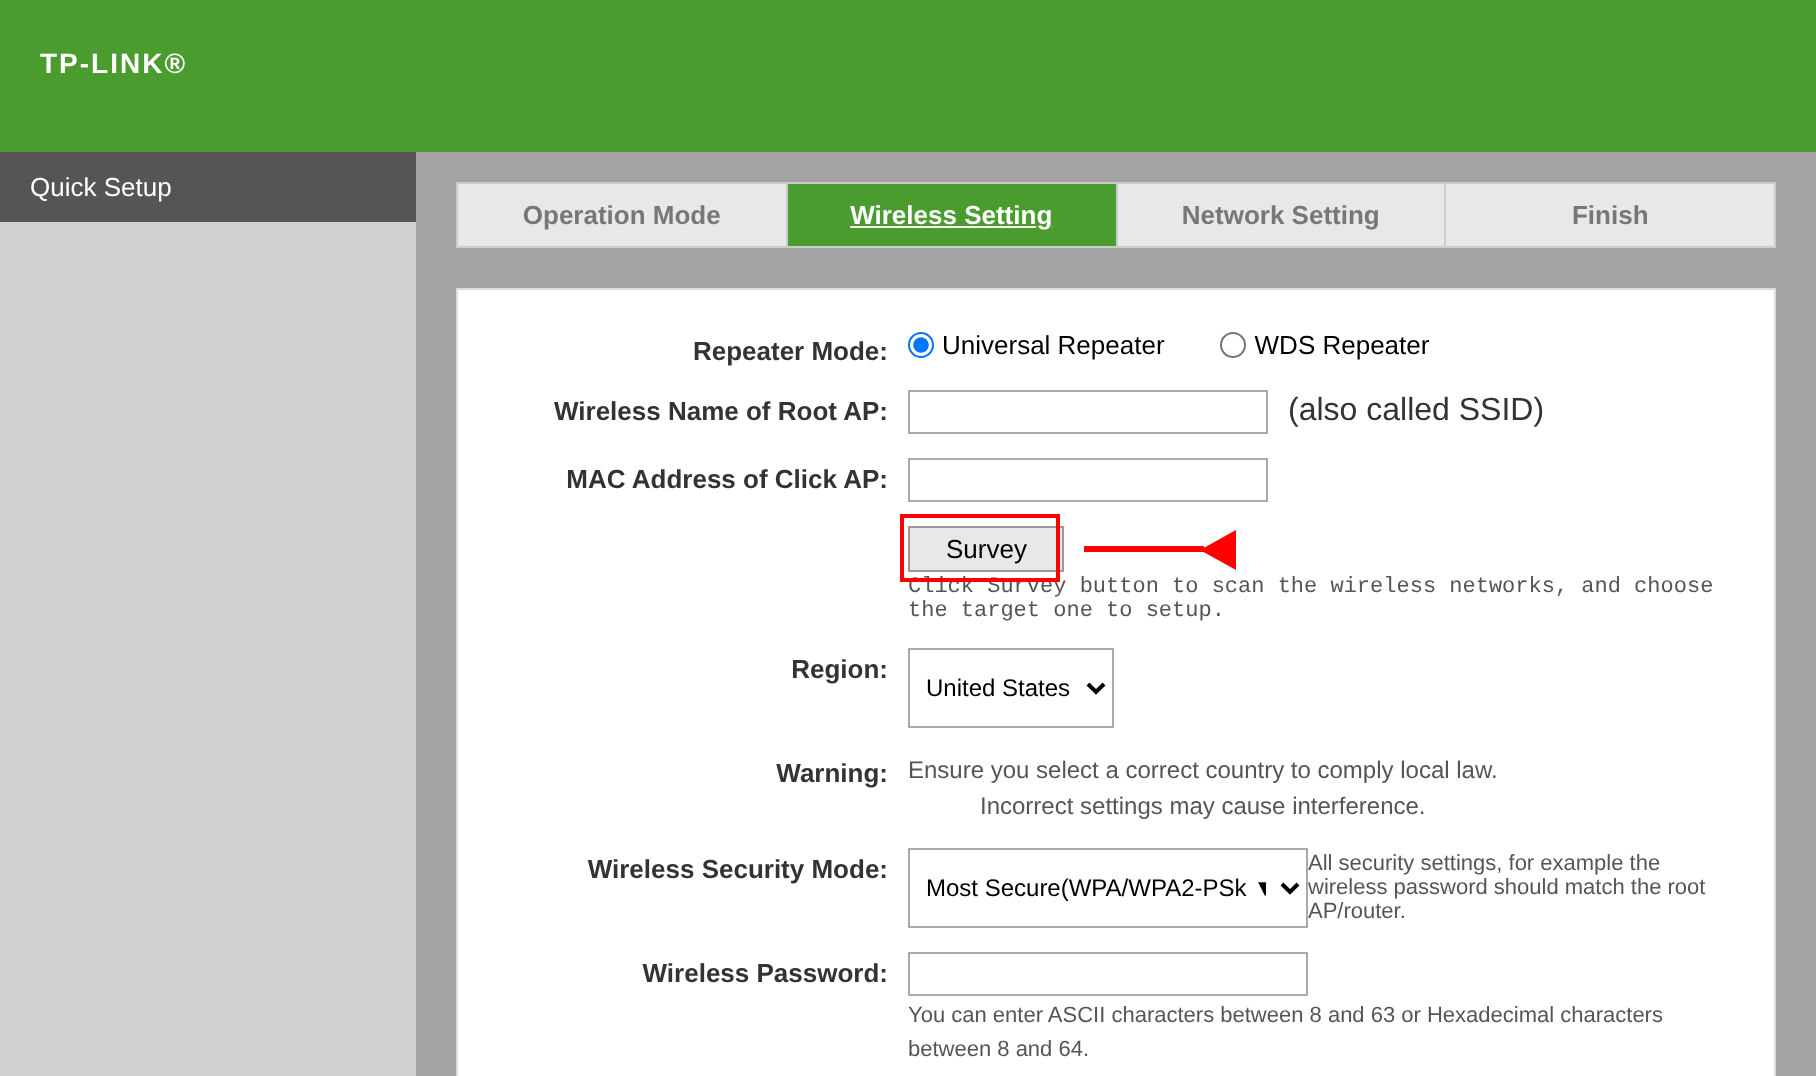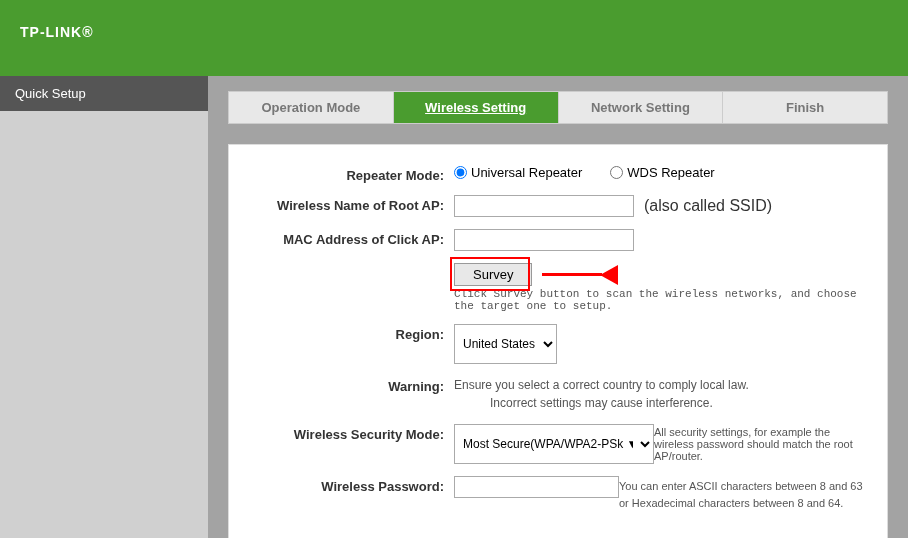--- a/index.html
+++ b/index.html
@@ -351,21 +351,21 @@
               <option>Most Secure(WPA/WPA2-PSk ▼</option>
             </select>
             <div class="security-note">All security settings, for example the wireless password should match the root AP/router.</div>
           </div>
         </div>
       </div>
 
       <div class="form-row">
         <div class="form-label">Wireless Password:</div>
         <div class="form-control">
-          <div style="display:flex; flex-direction:row;justify-content:flex-end;">
+          <div style="display:flex; flex-direction:column;justify-content:flex-end;">
             <input type="password" class="text-input" style="width: 200px;">
             <div class="password-note">You can enter ASCII characters between 8 and 63 or Hexadecimal characters between 8 and 64.</div>
           </div>
         </div>
       </div>
 
     </div>
 
     <hr class="divider">
 

